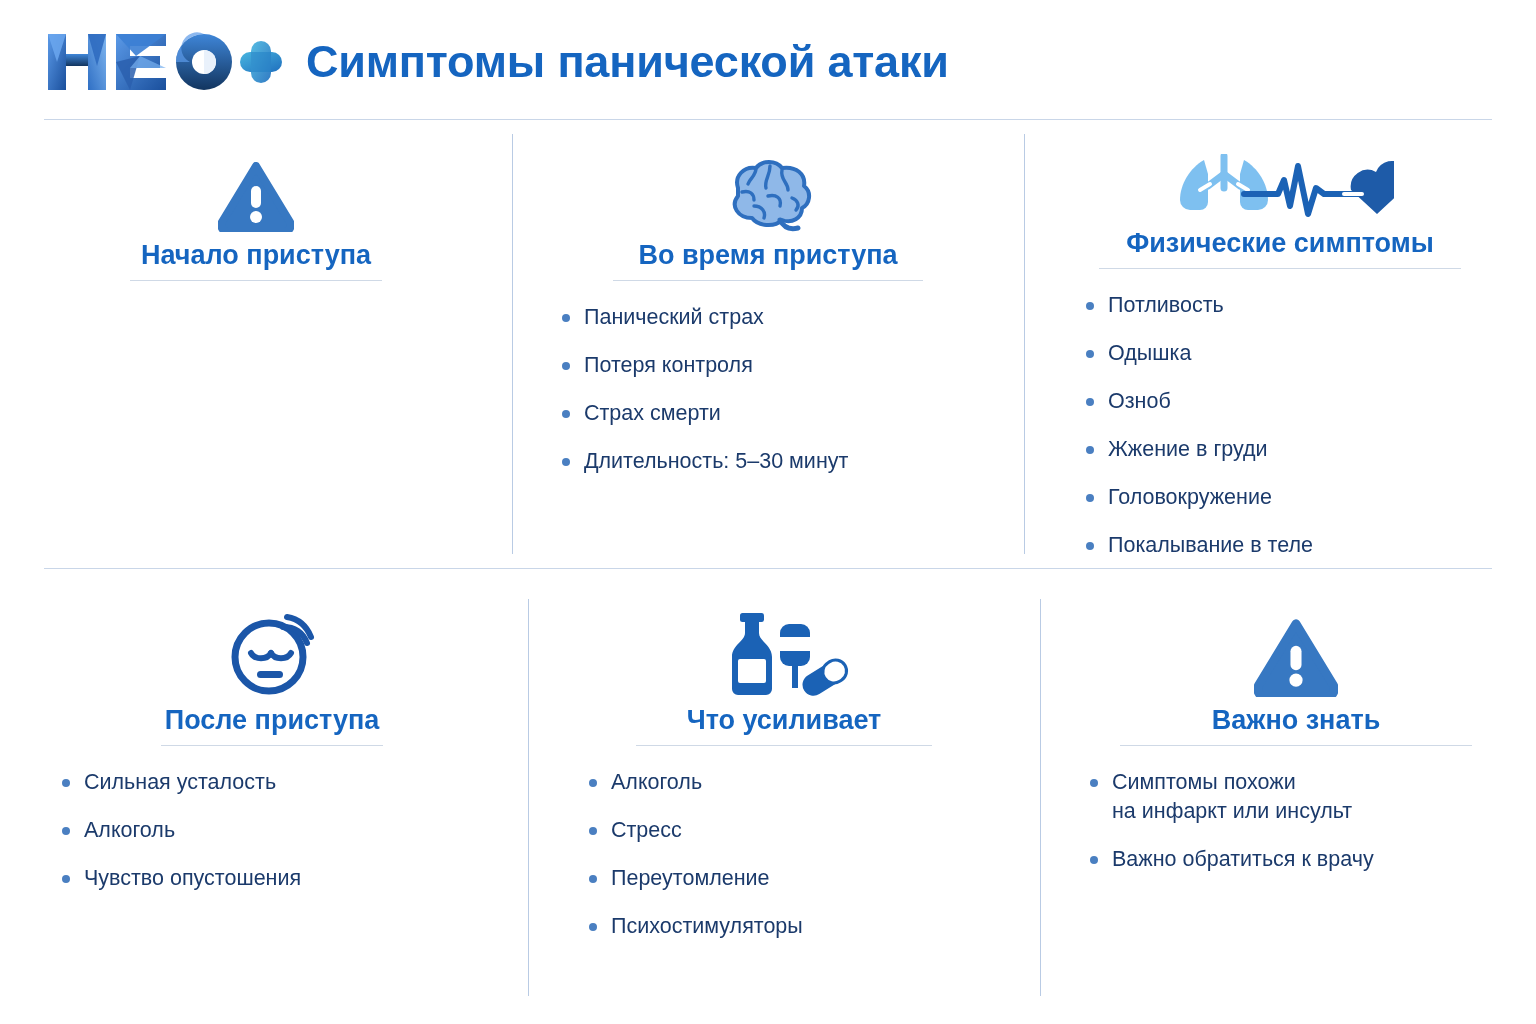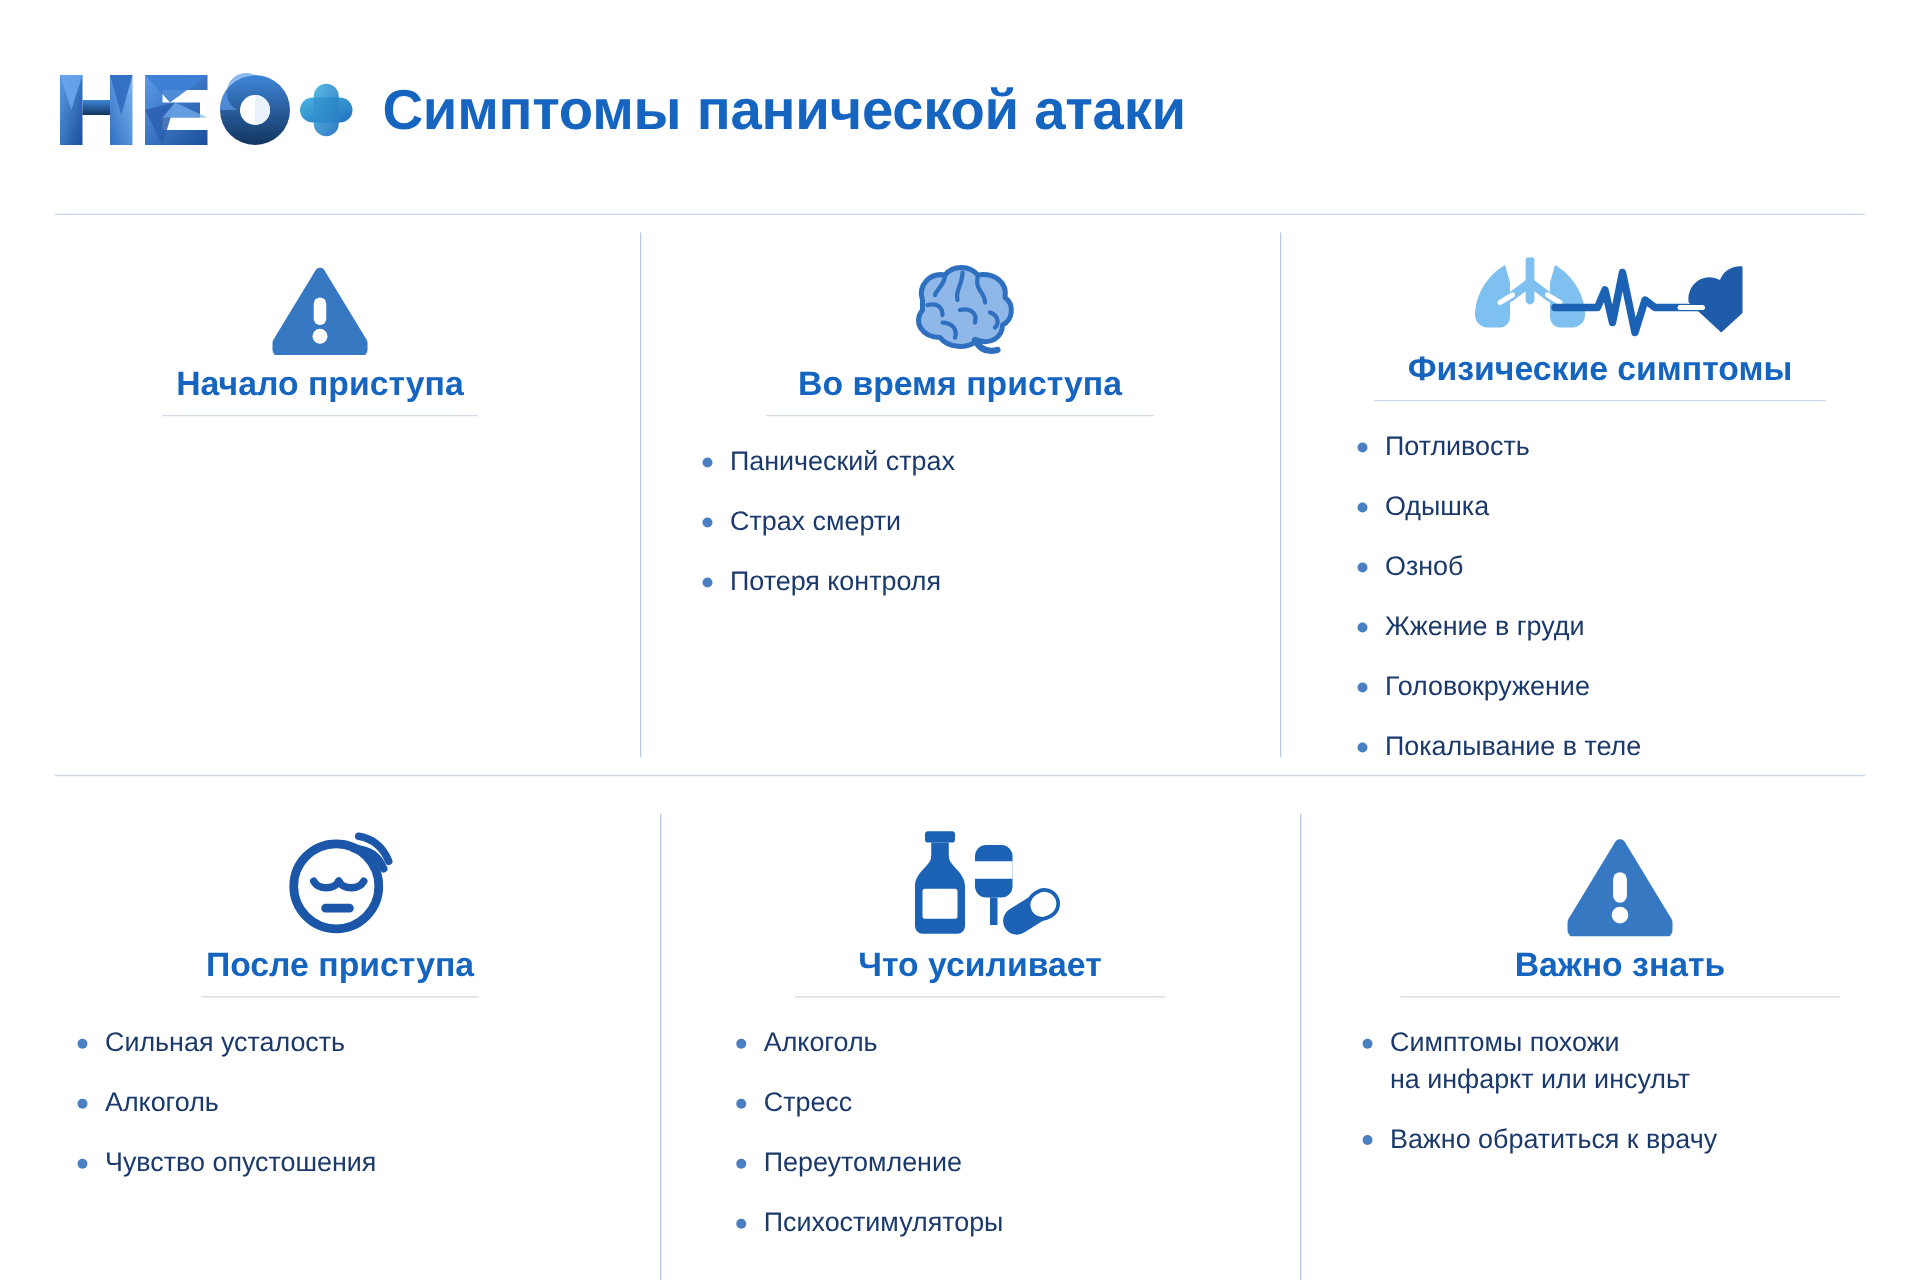--- a/index.html
+++ b/index.html
@@ -10,21 +10,21 @@
     width: 1536px;
     height: 1024px;
     background: #ffffff;
     font-family: "Liberation Sans", "DejaVu Sans", sans-serif;
     overflow: hidden;
     position: relative;
   }
 
   
   .header {
-    height: 172px;
+    height: 120px;
     display: flex;
     align-items: center;
     padding-left: 44px;
     box-sizing: border-box;
     position: relative;
     border-radius: 21px;
   }
   .header-rule {
     position: absolute;
     left: 44px;
@@ -268,22 +268,23 @@
           </g>
           <path d="M62 62 C66 70 72 72 80 70" fill="none" stroke="#2E6FBF" stroke-width="5" stroke-linecap="round"></path>
         </svg>
       </div>
       <div class="card-title-wrap">
         <div class="card-title">Во время приступа</div>
         <div class="card-underline"></div>
       </div>
       <ul class="bullets">
         <li class="bullet">Панический страх</li>
+        <li class="bullet">Потеря контроля</li>
         <li class="bullet">Страх смерти</li>
-        <li class="bullet">Потеря контроля</li>
+        <li class="bullet">Длительность: 5–30 минут</li>
       </ul>
     </div>
 
     <div class="col col-3">
       <div class="card-icon">
         <svg width="228" height="66" viewBox="0 0 228 66">
 
           <g fill="#7EC0F0">
             <path d="M38 6 C24 14 14 30 14 46 a10 10 0 0 0 10 10 l10 0 a8 8 0 0 0 8 -8 L42 20 Z"></path>
             <path d="M78 6 C92 14 102 30 102 46 a10 10 0 0 1 -10 10 l-10 0 a8 8 0 0 1 -8 -8 L74 20 Z"></path>

